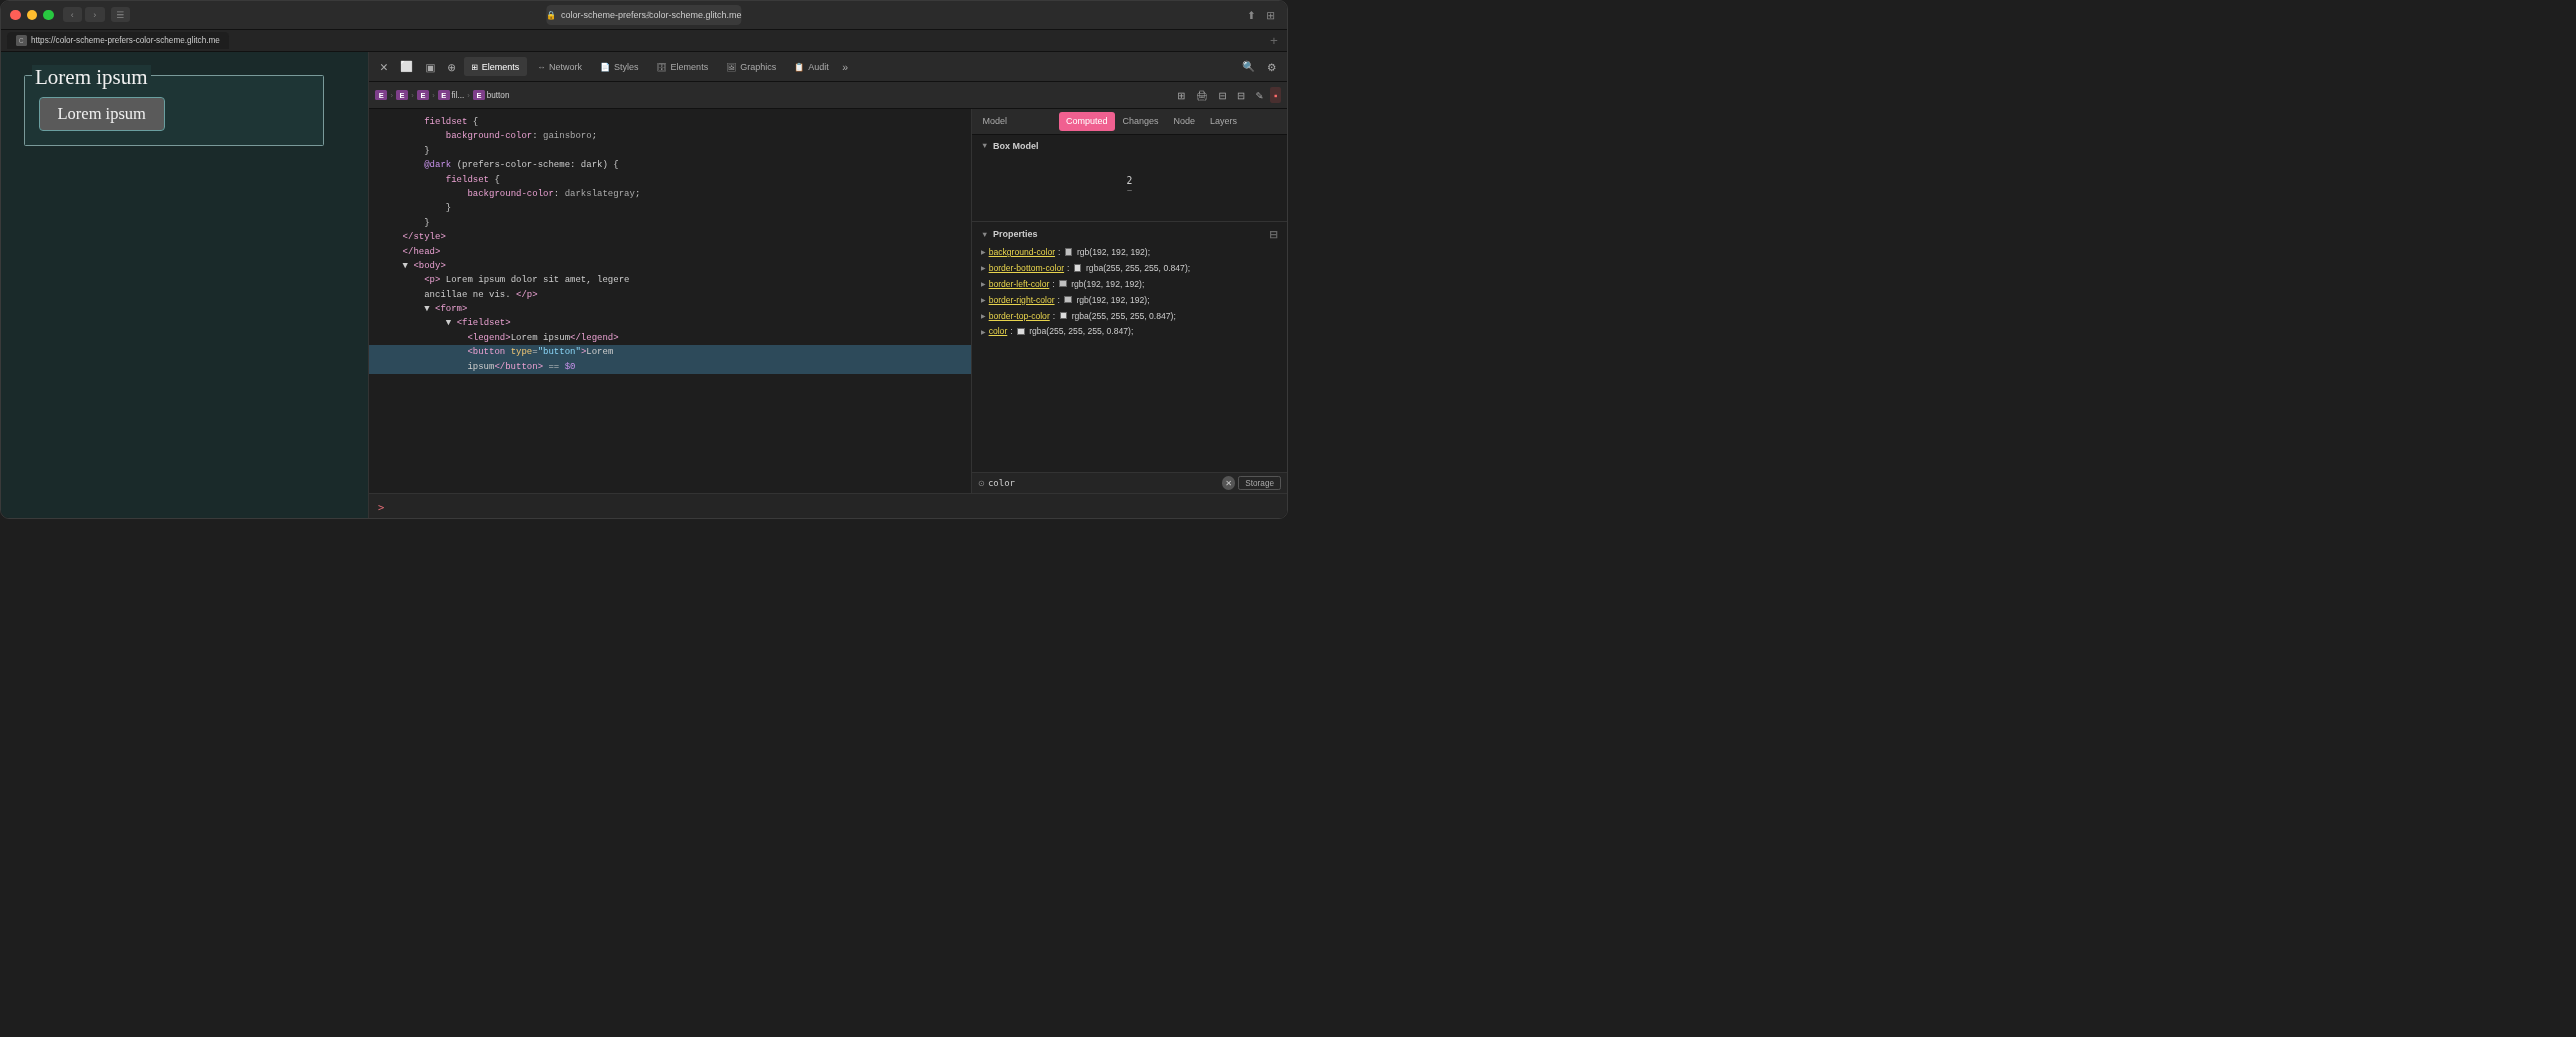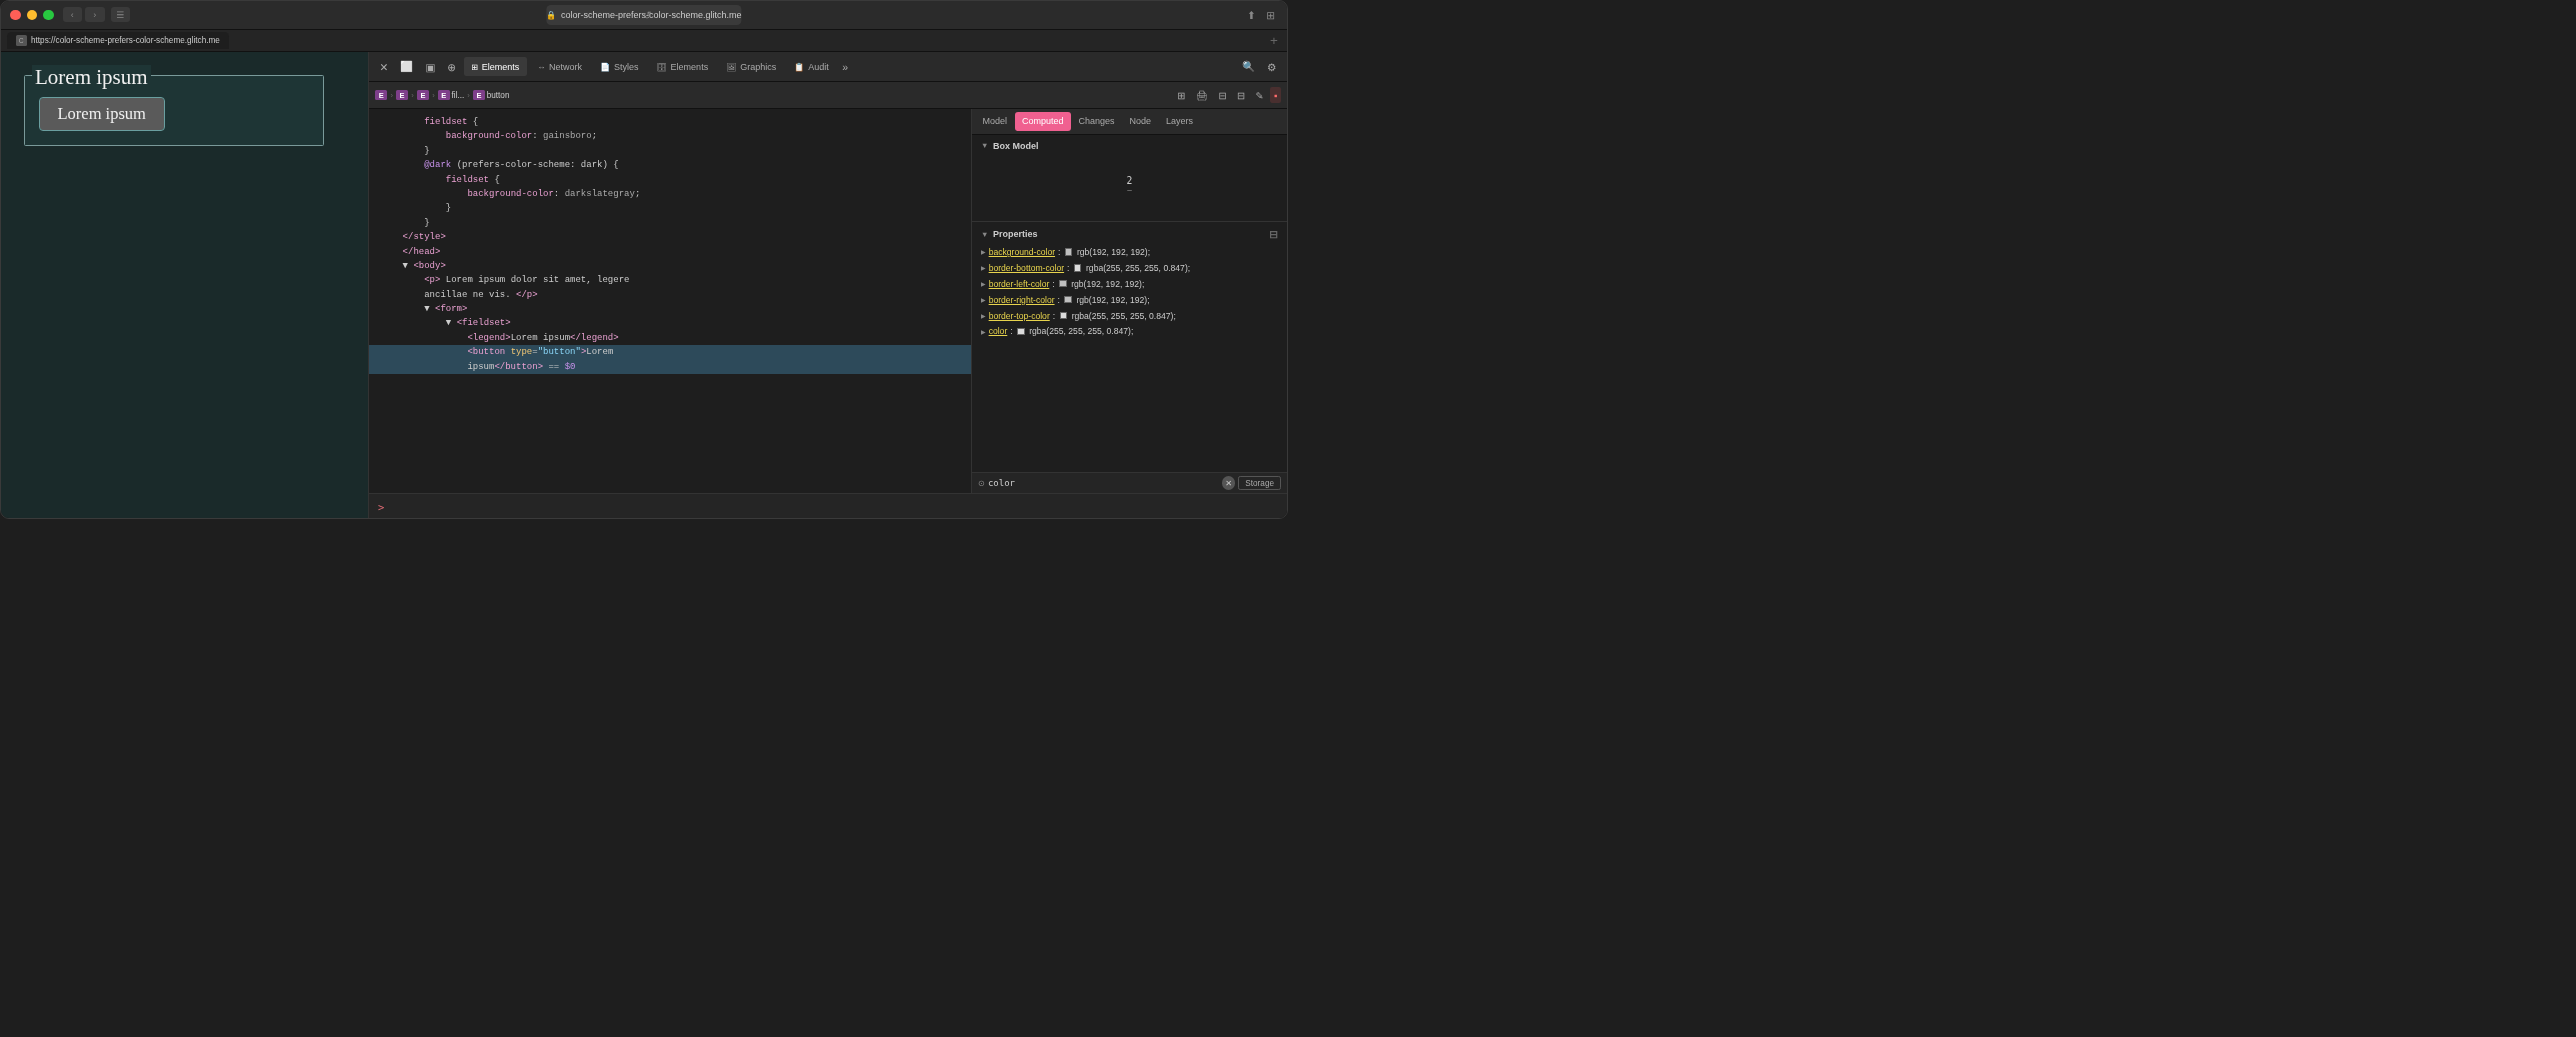--- a/index.html
+++ b/index.html
@@ -374,20 +374,21 @@
       color: #aaa;
       cursor: pointer;
       background: none;
       border: none;
       border-radius: 2.2px;
     }
     .style-tab.active {
       background: #f06090;
       color: white;
       border-radius: 3px;
+      margin-left: 44px;
     }
 
     
     .box-model-section {
       border-bottom: 0.7px solid #333;
       padding: 6px 9px;
     }
     .section-header {
       display: flex;
       align-items: center;

